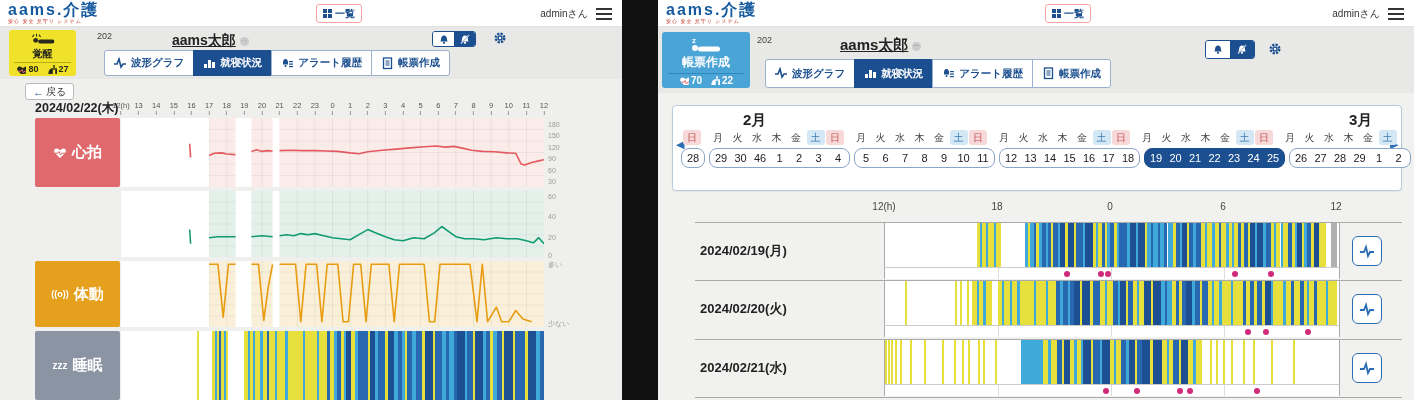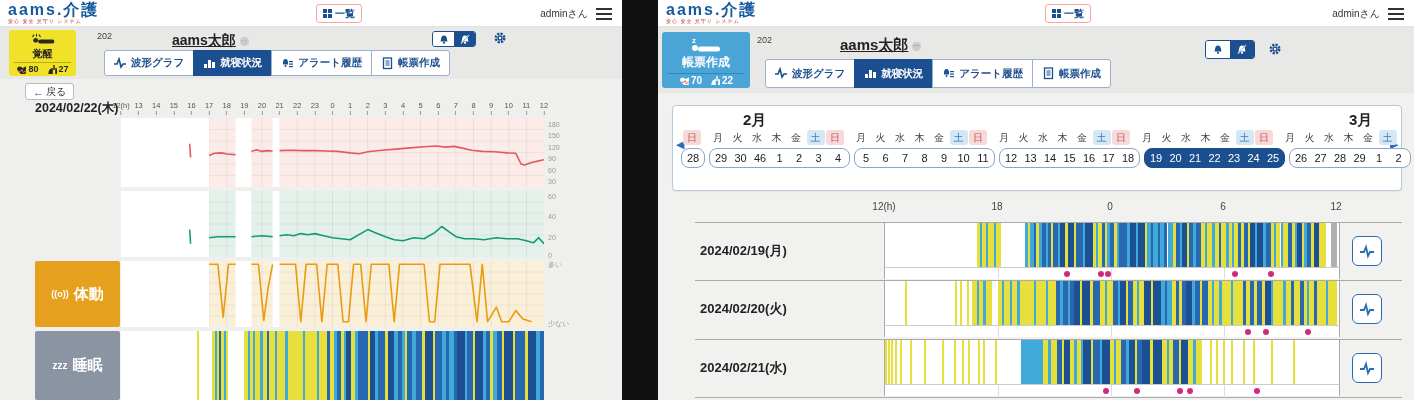--- a/index.html
+++ b/index.html
@@ -206,20 +206,27 @@
     <div class="tick" style="left: 403px; top: 101px;"><span>4</span><i></i></div>
     <div class="tick" style="left: 420.625px; top: 101px;"><span>5</span><i></i></div>
     <div class="tick" style="left: 438.25px; top: 101px;"><span>6</span><i></i></div>
     <div class="tick" style="left: 455.875px; top: 101px;"><span>7</span><i></i></div>
     <div class="tick" style="left: 473.5px; top: 101px;"><span>8</span><i></i></div>
     <div class="tick" style="left: 491.125px; top: 101px;"><span>9</span><i></i></div>
     <div class="tick" style="left: 508.75px; top: 101px;"><span>10</span><i></i></div>
     <div class="tick" style="left: 526.375px; top: 101px;"><span>11</span><i></i></div>
     <div class="tick" style="left: 544px; top: 101px;"><span>12</span><i></i></div>
     <div class="vrow" style="top: 118px; height: 69px;">
+      <div class="vrow-label" style="background: rgb(224, 105, 110);">
+        <svg width="14" height="14" viewBox="0 0 14 14">
+          <path d="M7,12 L2,7 C0.5,5.5 1,2.5 3.5,2.5 C5,2.5 6.5,3.5 7,4.5 C7.5,3.5 9,2.5 10.5,2.5 C13,2.5 13.5,5.5 12,7 Z" fill="#fff"></path>
+          <polyline points="2,7.2 5,7.2 6,5.5 7.5,9 8.6,7.2 12,7.2" fill="none" stroke="#e0696e" stroke-width="1"></polyline>
+        </svg>
+        <span>心拍</span>
+      </div>
       <div class="vrow-plot" style="background: rgb(251, 236, 234);">
         <svg width="423" height="69" viewBox="0 0 423 69">
           <line x1="17.625" y1="0" x2="17.625" y2="69" stroke="rgba(0,0,0,0.06)" stroke-width="1"></line>
           <line x1="35.25" y1="0" x2="35.25" y2="69" stroke="rgba(0,0,0,0.06)" stroke-width="1"></line>
           <line x1="52.875" y1="0" x2="52.875" y2="69" stroke="rgba(0,0,0,0.06)" stroke-width="1"></line>
           <line x1="70.5" y1="0" x2="70.5" y2="69" stroke="rgba(0,0,0,0.06)" stroke-width="1"></line>
           <line x1="88.125" y1="0" x2="88.125" y2="69" stroke="rgba(0,0,0,0.06)" stroke-width="1"></line>
           <line x1="105.75" y1="0" x2="105.75" y2="69" stroke="rgba(0,0,0,0.06)" stroke-width="1"></line>
           <line x1="123.375" y1="0" x2="123.375" y2="69" stroke="rgba(0,0,0,0.06)" stroke-width="1"></line>
           <line x1="141" y1="0" x2="141" y2="69" stroke="rgba(0,0,0,0.06)" stroke-width="1"></line>

